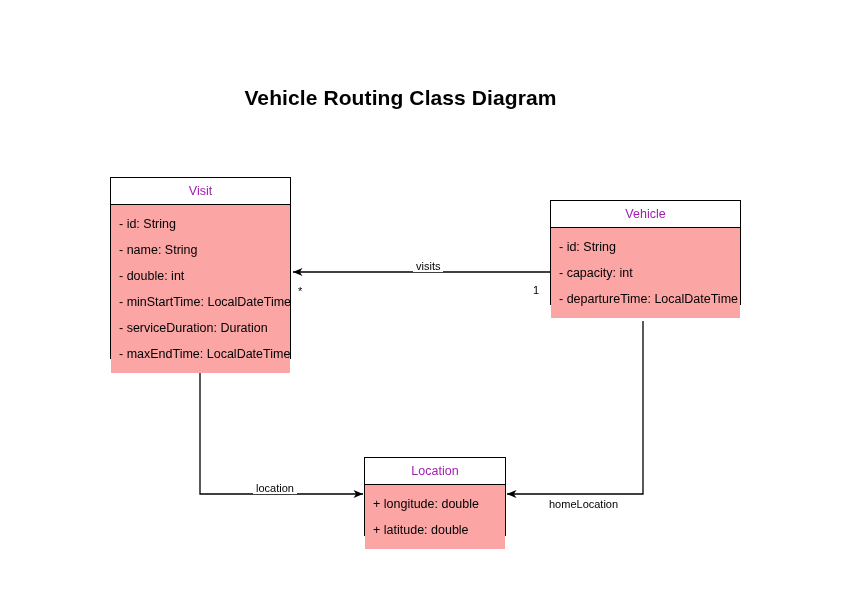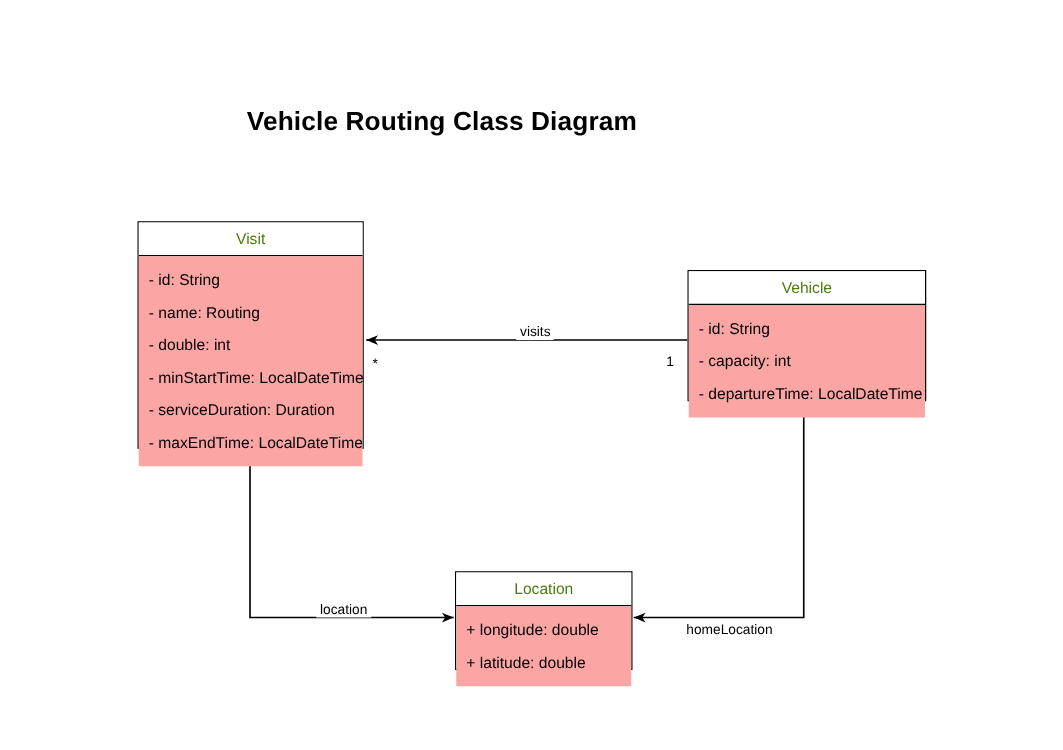--- a/index.html
+++ b/index.html
@@ -23,57 +23,58 @@
   #diagram-title {
     position: absolute;
     left: 0;
     top: 86px;
     width: 707px;
     text-align: center;
     font-size: 21px;
     font-weight: bold;
     color: #000000;
     letter-spacing: 0.1px;
+    padding-left: 47px;
   }
 
   
   .uml-class {
     position: absolute;
     box-sizing: border-box;
     border: 1.4px solid #000000;
     background: #ffffff;
     z-index: 5;
   }
   .uml-class-name {
     box-sizing: border-box;
     height: 27px;
     line-height: 27px;
     text-align: center;
     font-size: 12.5px;
-    color: #4d7c0f;
+    color: #a21caf;
     border-bottom: 1.4px solid #000000;
     background: #ffffff;
   }
   .uml-attrs {
     box-sizing: border-box;
     padding: 6px 0 6px 0;
     background: #fca5a5;
   }
   .uml-attr {
     font-size: 12.5px;
     color: #000000;
     padding: 0 8px;
     height: 26px;
     line-height: 26px;
     white-space: nowrap;
   }
 
   
   #class-visit    { left: 110px; top: 177px; width: 181px; height: 182px; }
-  #class-vehicle  { left: 550px; top: 216px; width: 191px; height: 105px; }
+  #class-vehicle  { left: 550px; top: 200px; width: 191px; height: 105px; }
   #class-location { left: 364px; top: 457px; width: 142px; height: 79px; }
 
   
   #connectors {
     position: absolute;
     left: 0;
     top: 0;
     width: 850px;
     height: 600px;
     z-index: 2;
@@ -133,21 +134,21 @@
   <div class="mult-label" id="mult-visits-source">1</div>
 
   <div class="edge-label" id="label-location">location</div>
 
   <div class="edge-label" id="label-homelocation">homeLocation</div>
 
   <div class="uml-class" id="class-visit">
     <div class="uml-class-name">Visit</div>
     <div class="uml-attrs">
       <div class="uml-attr">- id: String</div>
-      <div class="uml-attr">- name: Routing</div>
+      <div class="uml-attr">- name: String</div>
       <div class="uml-attr">- double: int</div>
       <div class="uml-attr">- minStartTime: LocalDateTime</div>
       <div class="uml-attr">- serviceDuration: Duration</div>
       <div class="uml-attr">- maxEndTime: LocalDateTime</div>
     </div>
   </div>
 
   <div class="uml-class" id="class-vehicle">
     <div class="uml-class-name">Vehicle</div>
     <div class="uml-attrs">

